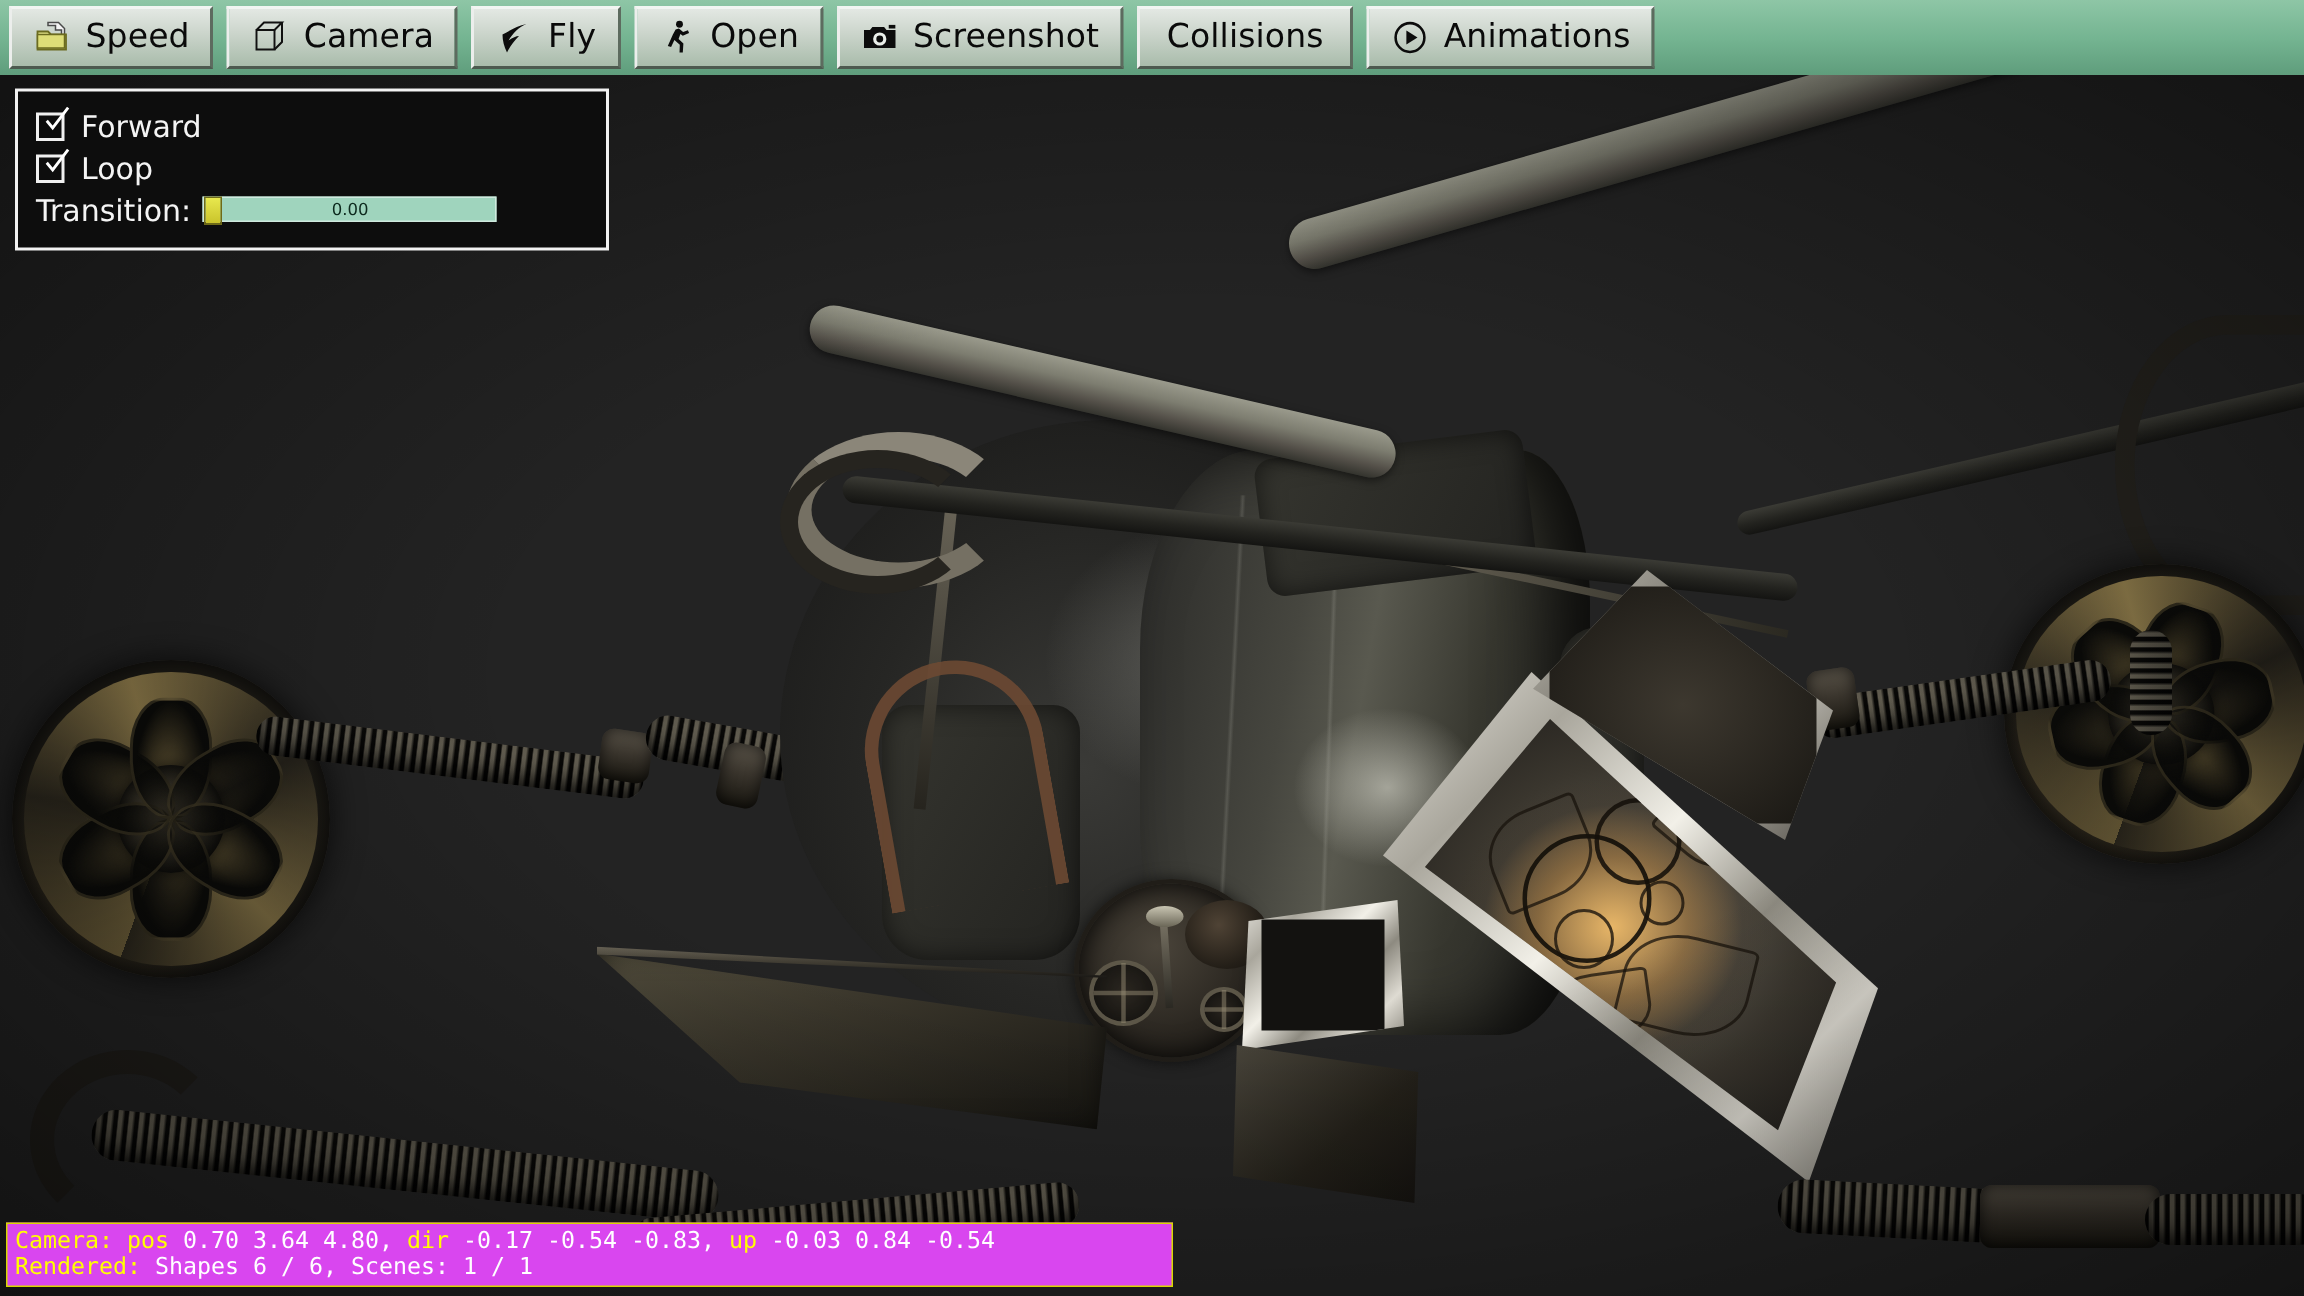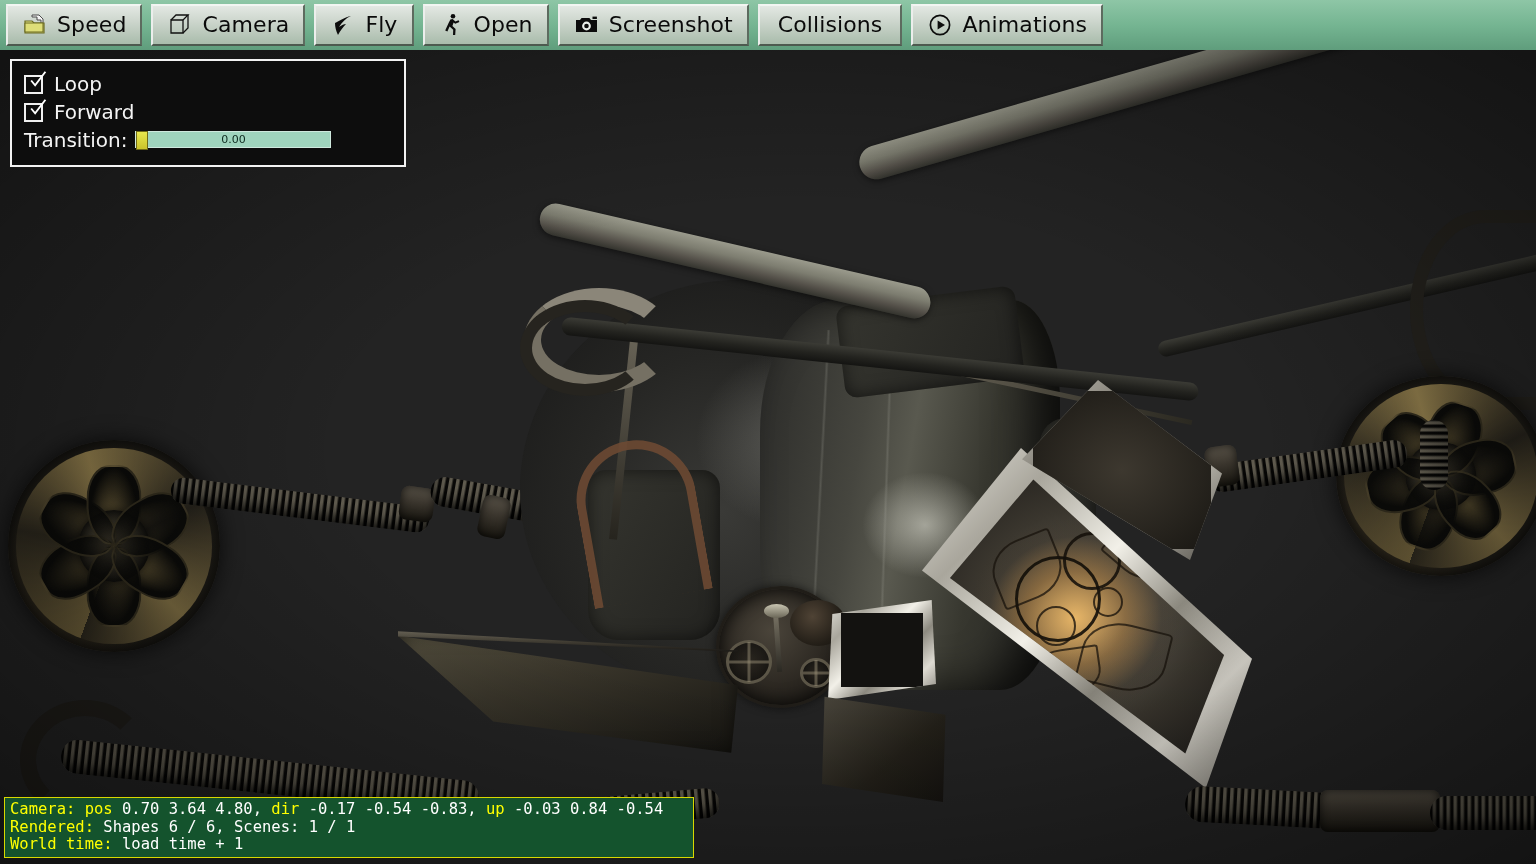--- a/index.html
+++ b/index.html
@@ -232,22 +232,22 @@
     background: linear-gradient(180deg, #e8e84e, #c9c32b);
     border: 1px solid #6f6a17;
   }
   #slider-transition { width: 196px; margin-left: 8px; }
   #slider-speed { width: 186px; margin-left: 8px; }
   .anim-count { margin-top: 16px; font-size: 21px; line-height: 1; }
 
   
   #status-bar {
     position: absolute; left: 4px; bottom: 6px;
-    width: 690px;
-    background: #14532d;
+    width: 778px;
+    background: #d946ef;
     border: 1px solid #d8d800;
     padding: 3px 5px 4px 5px;
     font-family: "DejaVu Sans Mono", monospace;
     font-size: 15.5px;
     line-height: 17.2px;
     color: #ffffff;
     white-space: nowrap;
   }
   .sk { color: #ffff00; }
 </style>
@@ -444,42 +444,41 @@
   </div>
 
   <div id="anim-panel">
 
     <div class="chk-row">
       <span class="chk-box">
         <svg class="tick" viewBox="0 0 24 24">
           <path d="M4 12 L9 18 L22 1" fill="none" stroke="#ffffff" stroke-width="2.4"></path>
         </svg>
       </span>
-      <span class="chk-label">Loop</span>
+      <span class="chk-label">Forward</span>
     </div>
 
     <div class="chk-row">
       <span class="chk-box">
         <svg class="tick" viewBox="0 0 24 24">
           <path d="M4 12 L9 18 L22 1" fill="none" stroke="#ffffff" stroke-width="2.4"></path>
         </svg>
       </span>
-      <span class="chk-label">Forward</span>
+      <span class="chk-label">Loop</span>
     </div>
 
     <div class="slider-row">
       <span class="s-label">Transition:</span>
       <span class="slider" id="slider-transition">
         <span class="thumb" id="thumb-transition" style="left: 0px;"></span>
         <span class="val">0.00</span>
       </span>
     </div>
 
 
   </div>
 
   <div id="status-bar">
     <div id="status-line-0"><span class="sk">Camera:</span><span class="sk"> pos </span><span>0.70 3.64 4.80,</span><span class="sk"> dir </span><span>-0.17 -0.54 -0.83,</span><span class="sk"> up </span><span>-0.03 0.84 -0.54</span></div>
     <div id="status-line-1"><span class="sk">Rendered:</span><span> Shapes 6 / 6, Scenes: 1 / 1</span></div>
-    <div id="status-line-2"><span class="sk">World time:</span><span> load time + 1</span></div>
   </div>
 
 </div>
 
 </body></html>

